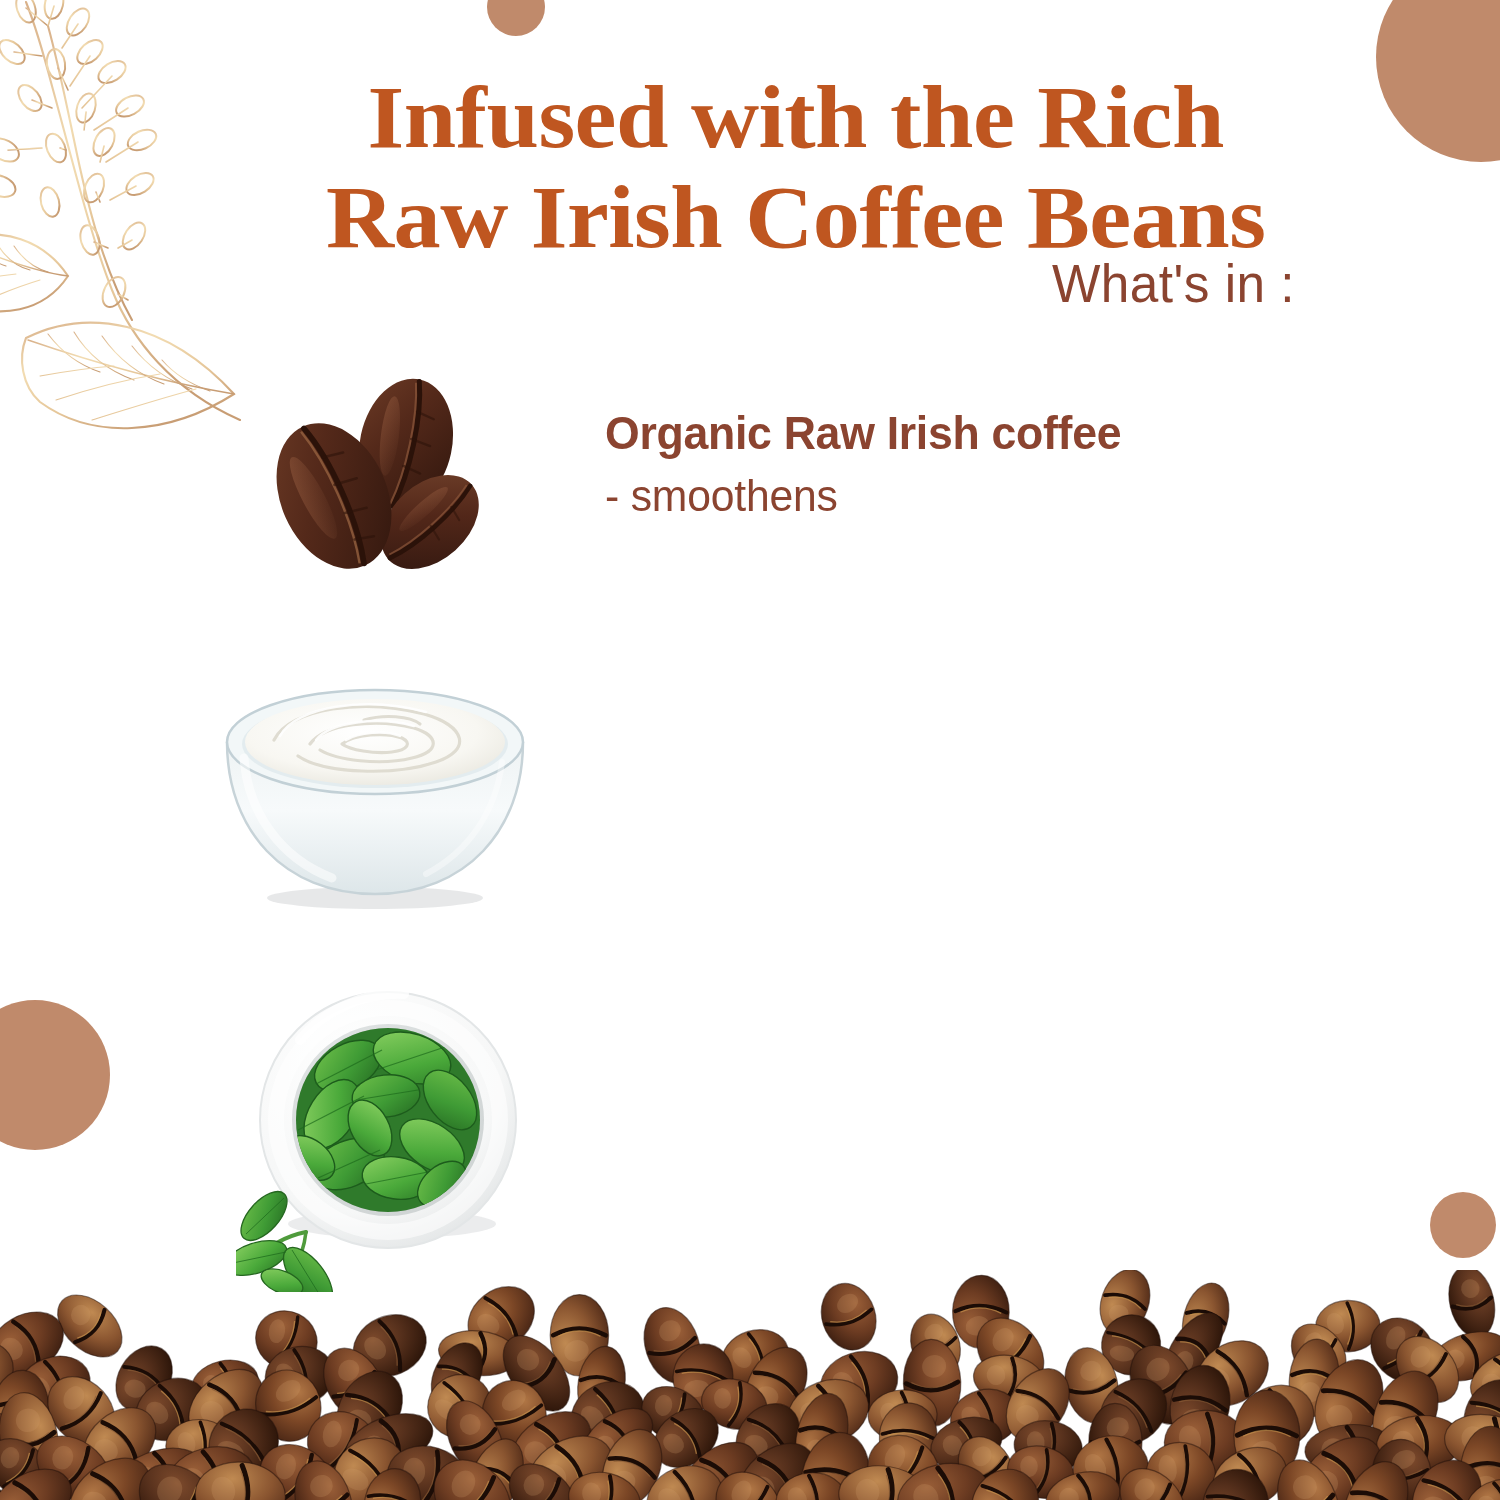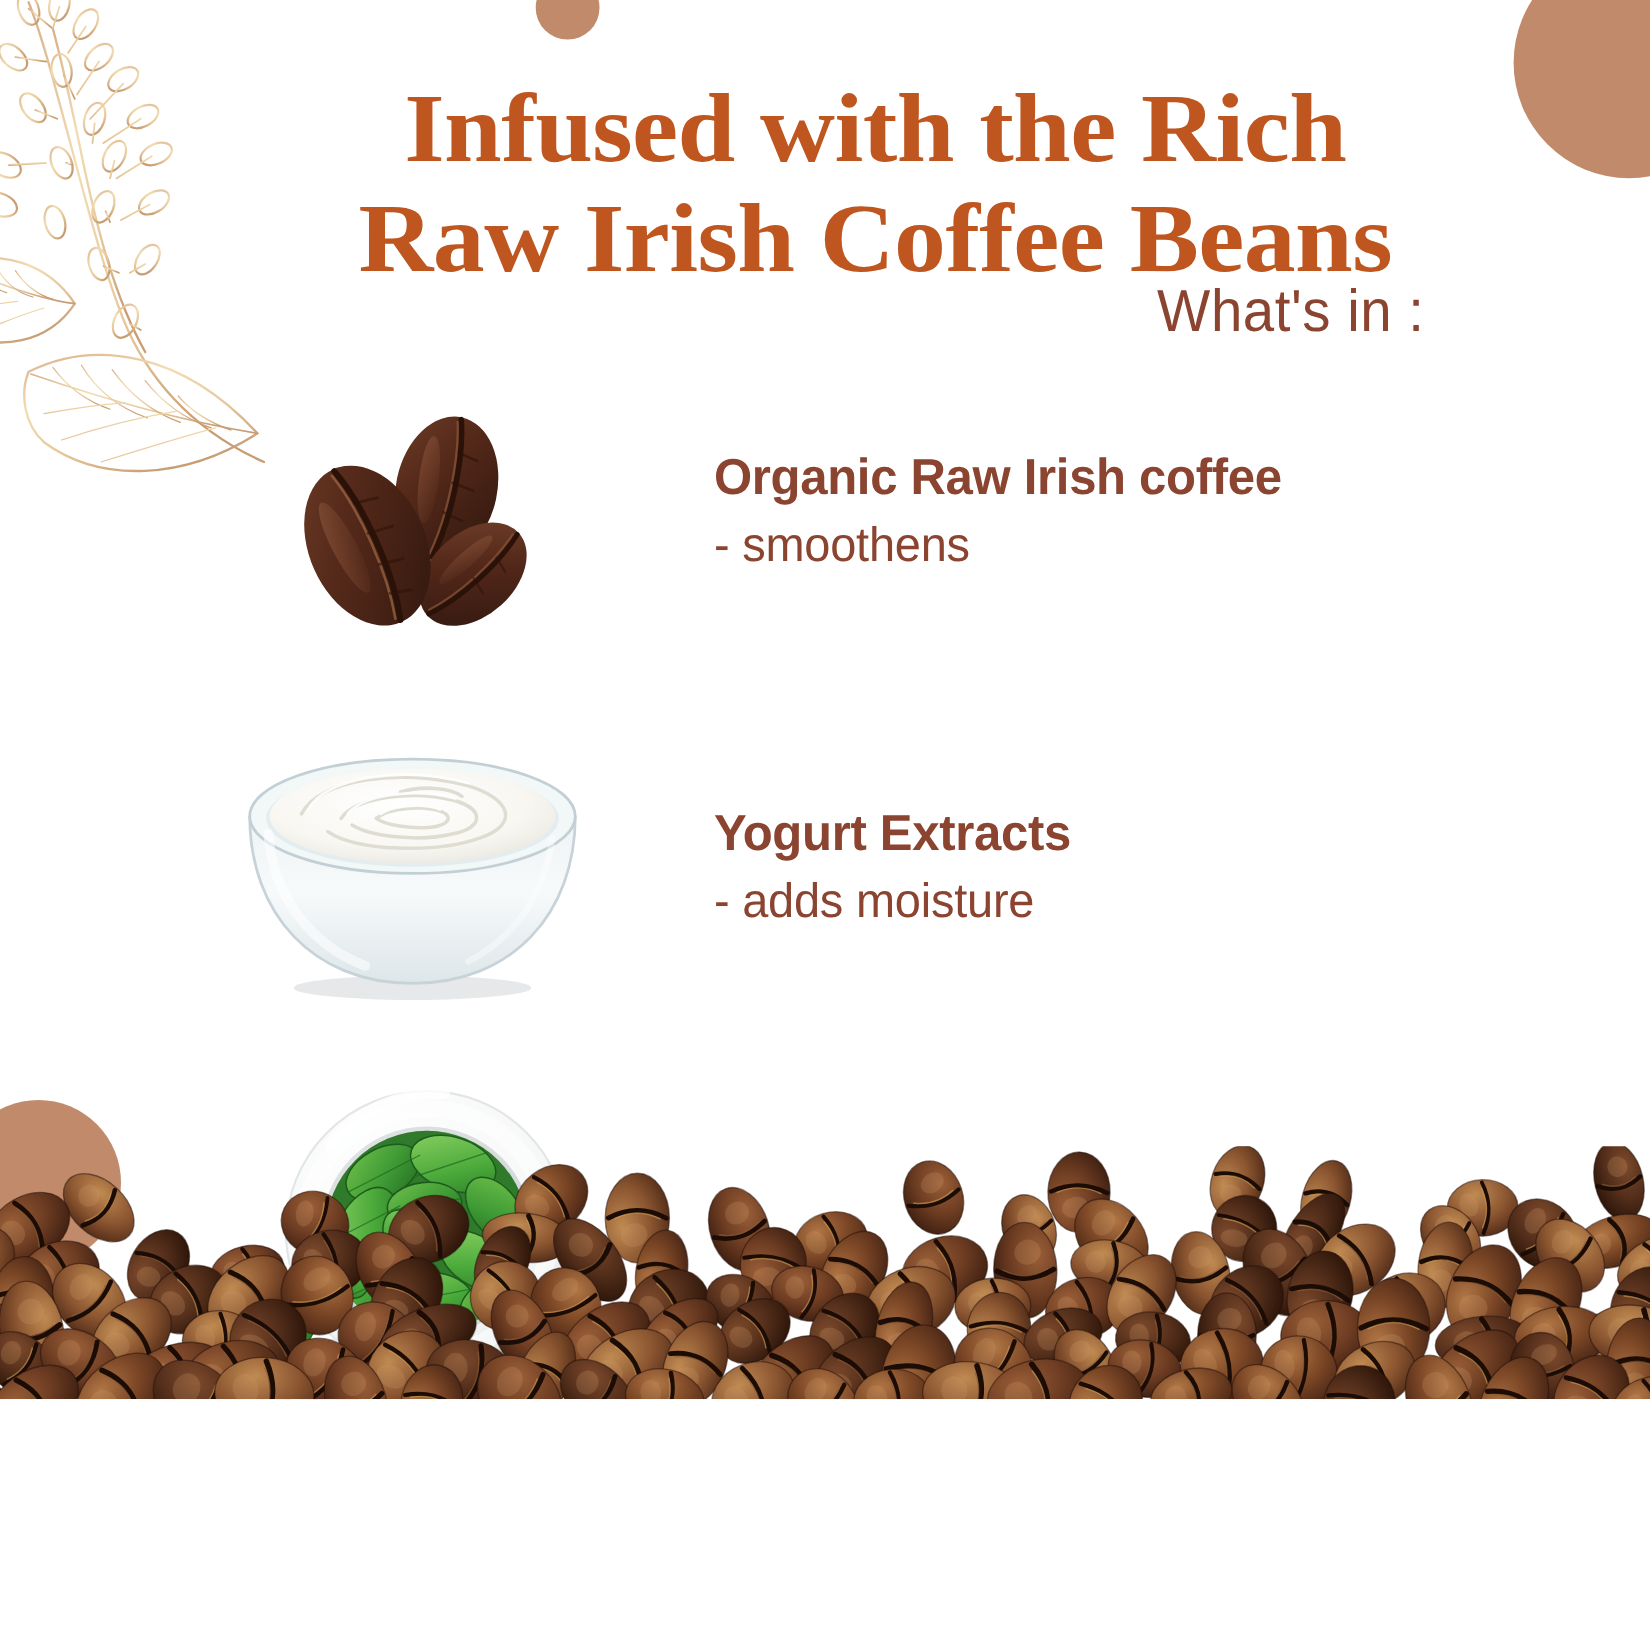--- a/index.html
+++ b/index.html
@@ -3,21 +3,21 @@
 <meta charset="utf-8">
 <style>
   html, body {
     margin: 0;
     padding: 0;
     background: #ffffff;
   }
   #poster {
     position: relative;
     width: 1500px;
-    height: 1272px;
+    height: 1500px;
     background: #ffffff;
     overflow: hidden;
     font-family: "Liberation Sans", sans-serif;
   }
 
   
   .deco-circle {
     position: absolute;
     border-radius: 50%;
     background: #c08a6b;
@@ -66,21 +66,21 @@
     font-size: 54px;
     color: #8b4430;
     letter-spacing: 0.5px;
     transform: scaleX(0.95);
     transform-origin: right top;
   }
 
   
   .ing-text {
     position: absolute;
-    left: 649px;
+    left: 605px;
     width: 760px;
   }
   .ing-name {
     font-family: "Liberation Sans", sans-serif;
     font-weight: 700;
     font-size: 46px;
     color: #8b4430;
     line-height: 1.18;
     letter-spacing: -0.3px;
     transform: scaleX(0.97);
@@ -397,24 +397,20 @@
           <path d="M50 64 L82 116"></path>
       </g>
     </g>
   </svg>
 
   <div class="ing-text" id="text-coffee">
     <div class="ing-name">Organic Raw Irish coffee</div>
     <div class="ing-benefit">- smoothens</div>
   </div>
 
-  <div class="ing-text" id="text-yogurt">
-    <div class="ing-name">Yogurt Extracts</div>
-    <div class="ing-benefit">- adds moisture</div>
-  </div>
 
 
   <svg id="bean-band" viewBox="0 0 1500 230" preserveAspectRatio="none">
     <defs>
       <radialGradient id="rb1" cx="0.34" cy="0.3" r="0.78">
         <stop offset="0%" stop-color="#9a5f38"></stop>
         <stop offset="55%" stop-color="#6d3c22"></stop>
         <stop offset="100%" stop-color="#3d1f11"></stop>
       </radialGradient>
       <radialGradient id="rb2" cx="0.36" cy="0.28" r="0.8">

